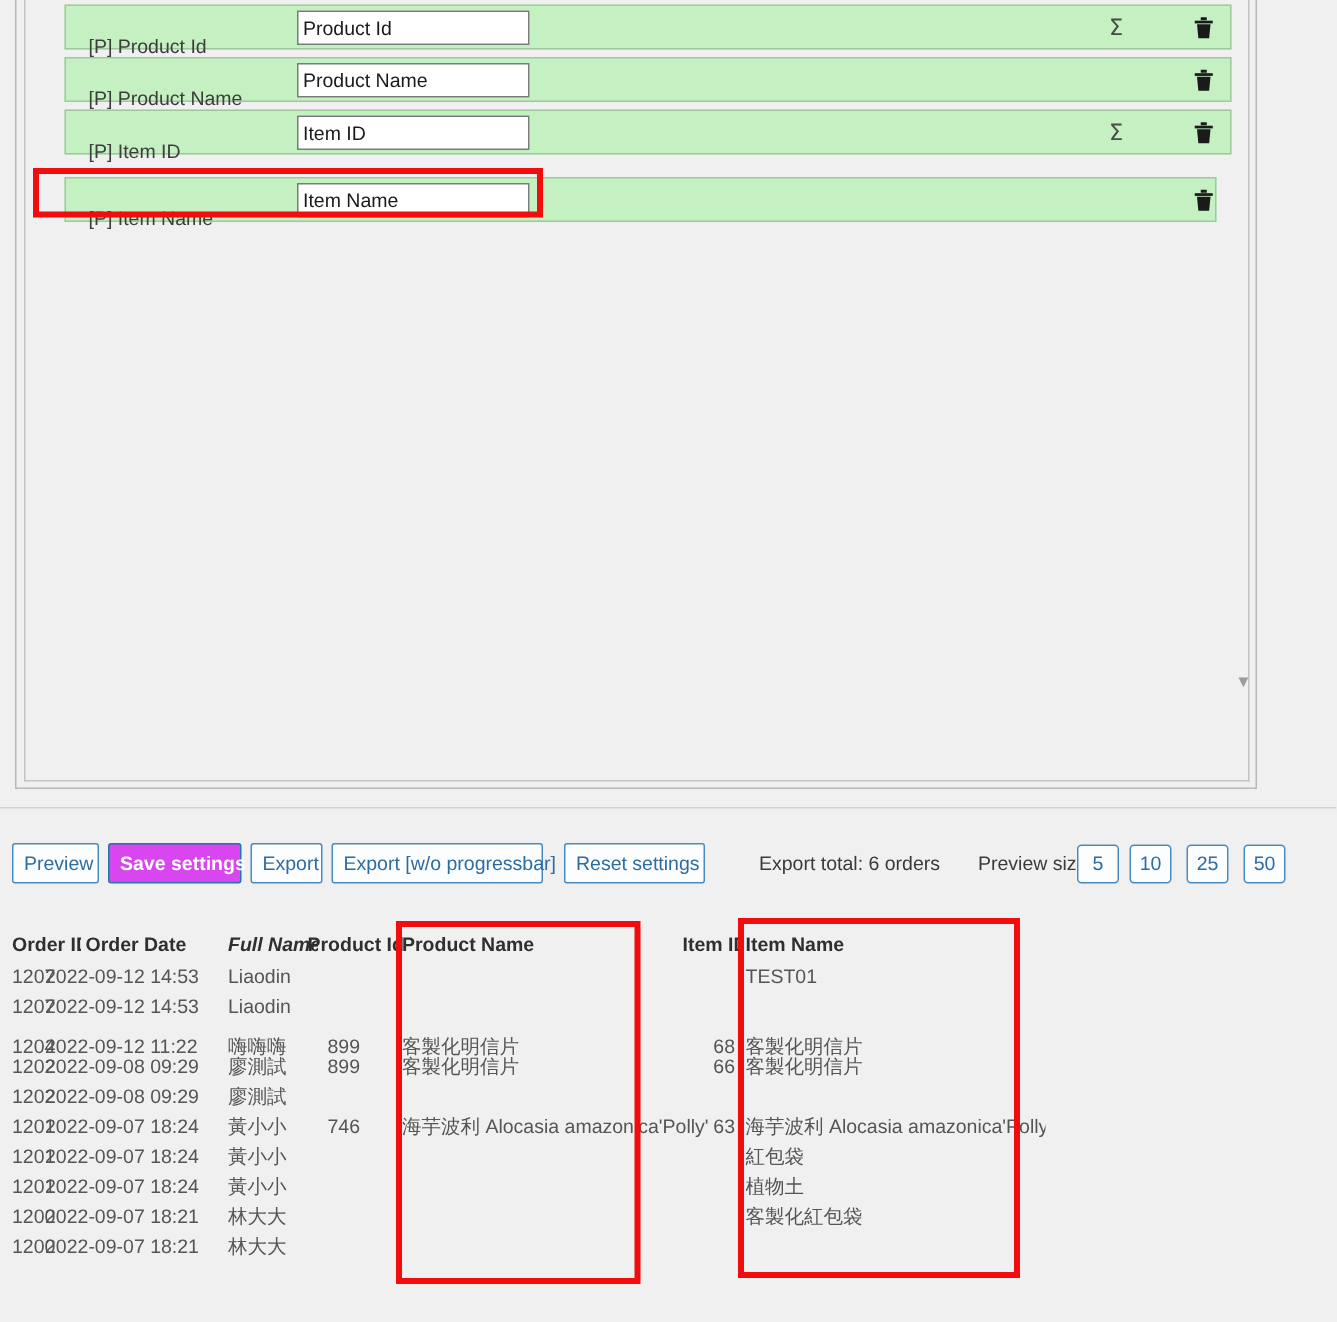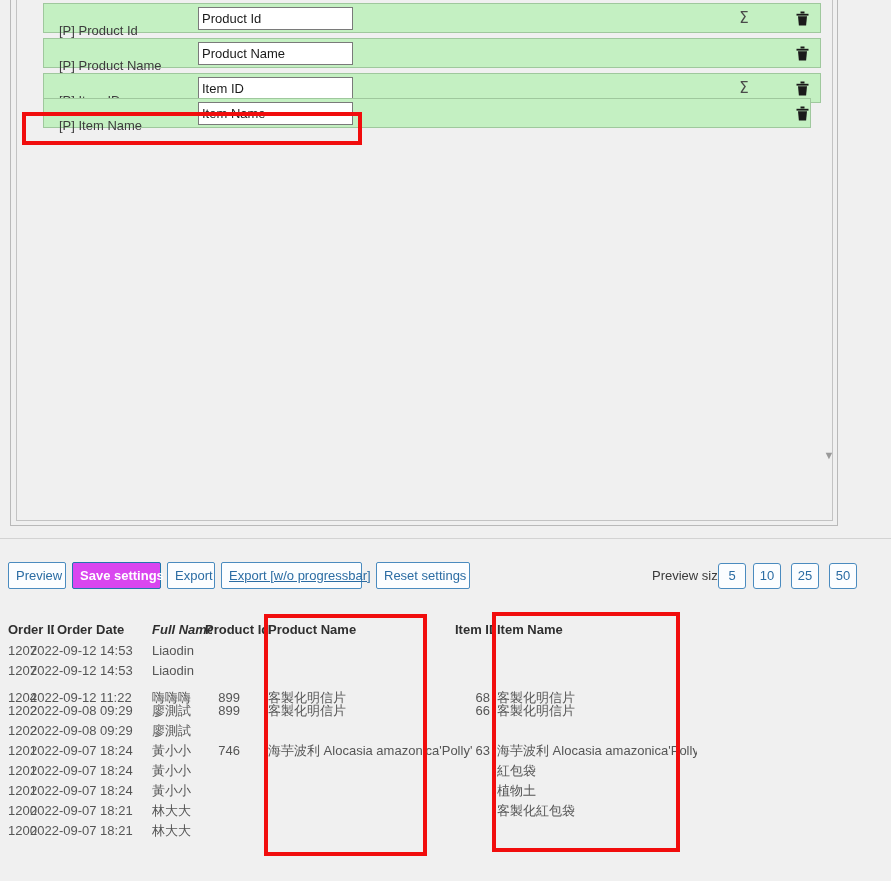--- a/index.html
+++ b/index.html
@@ -273,21 +273,21 @@
       <span class="sigma" style="left:692px;">Σ</span>
       <span class="trash" style="left:749px;">
         <svg width="13" height="15" viewBox="0 0 13 15" aria-hidden="true">
           <rect x="4.5" y="0.5" width="4" height="2" fill="#1a1a1a"></rect>
           <rect x="0.5" y="2.8" width="12" height="1.8" fill="#1a1a1a"></rect>
           <path d="M2 5.2 h9 l-0.9 9.3 h-7.2 z" fill="#1a1a1a"></path>
         </svg>
       </span>
     </div>
 
-    <div class="field-row narrow" style="top:101px;">
+    <div class="field-row narrow" style="top:121px;">
       <span class="field-label">[P] Item Name</span>
       <input class="field-input" type="text" value="Item Name" style="">
       <span class="trash" style="left:749px;">
         <svg width="13" height="15" viewBox="0 0 13 15" aria-hidden="true">
           <rect x="4.5" y="0.5" width="4" height="2" fill="#1a1a1a"></rect>
           <rect x="0.5" y="2.8" width="12" height="1.8" fill="#1a1a1a"></rect>
           <path d="M2 5.2 h9 l-0.9 9.3 h-7.2 z" fill="#1a1a1a"></path>
         </svg>
       </span>
     </div>
@@ -297,23 +297,24 @@
 </div>
 
 <div class="redbox" style="left:22px; top:112px; width:340px; height:33px;"></div>
 
 <div id="divider"></div>
 
 <div id="toolbar">
   <div class="tbtn" style="left:8px; width:58px;">Preview</div>
   <div class="tbtn primary" style="left:72px; width:89px;">Save settings</div>
   <div class="tbtn" style="left:167px; width:48px;">Export</div>
-  <div class="tbtn" style="left:221px; width:141px;text-decoration:underline;">Export [w/o progressbar]</div>
+  <div class="tbtn" style="left:221px; width:141px;">Export [w/o progressbar]</div>
   <div class="tbtn" style="left:376px; width:94px;">Reset settings</div>
 
+  <div class="tlabel" style="left:506px;">Export total: 6 orders</div>
   <div class="tlabel" style="left:652px;">Preview size</div>
 
   <div class="szbtn" style="left:718px;">5</div>
   <div class="szbtn" style="left:753px;">10</div>
   <div class="szbtn" style="left:791px;">25</div>
   <div class="szbtn" style="left:829px;">50</div>
 </div>
 
 <div id="preview">
 
@@ -327,20 +328,21 @@
     <span class="cell c-iname">Item Name</span>
   </div>
 
   <div class="prow" style="top:25px;">
     <span class="cell c-order">1207</span>
     <span class="cell c-date">2022-09-12 14:53</span>
     <span class="cell c-name">Liaodin</span>
     <span class="cell c-pid"></span>
     <span class="cell c-pname"></span>
     <span class="cell c-iid"></span>
+    <span class="cell c-iname">TEST01</span>
   </div>
 
   <div class="prow" style="top:45px;">
     <span class="cell c-order">1207</span>
     <span class="cell c-date">2022-09-12 14:53</span>
     <span class="cell c-name">Liaodin</span>
     <span class="cell c-pid"></span>
     <span class="cell c-pname"></span>
     <span class="cell c-iid"></span>
   </div>

